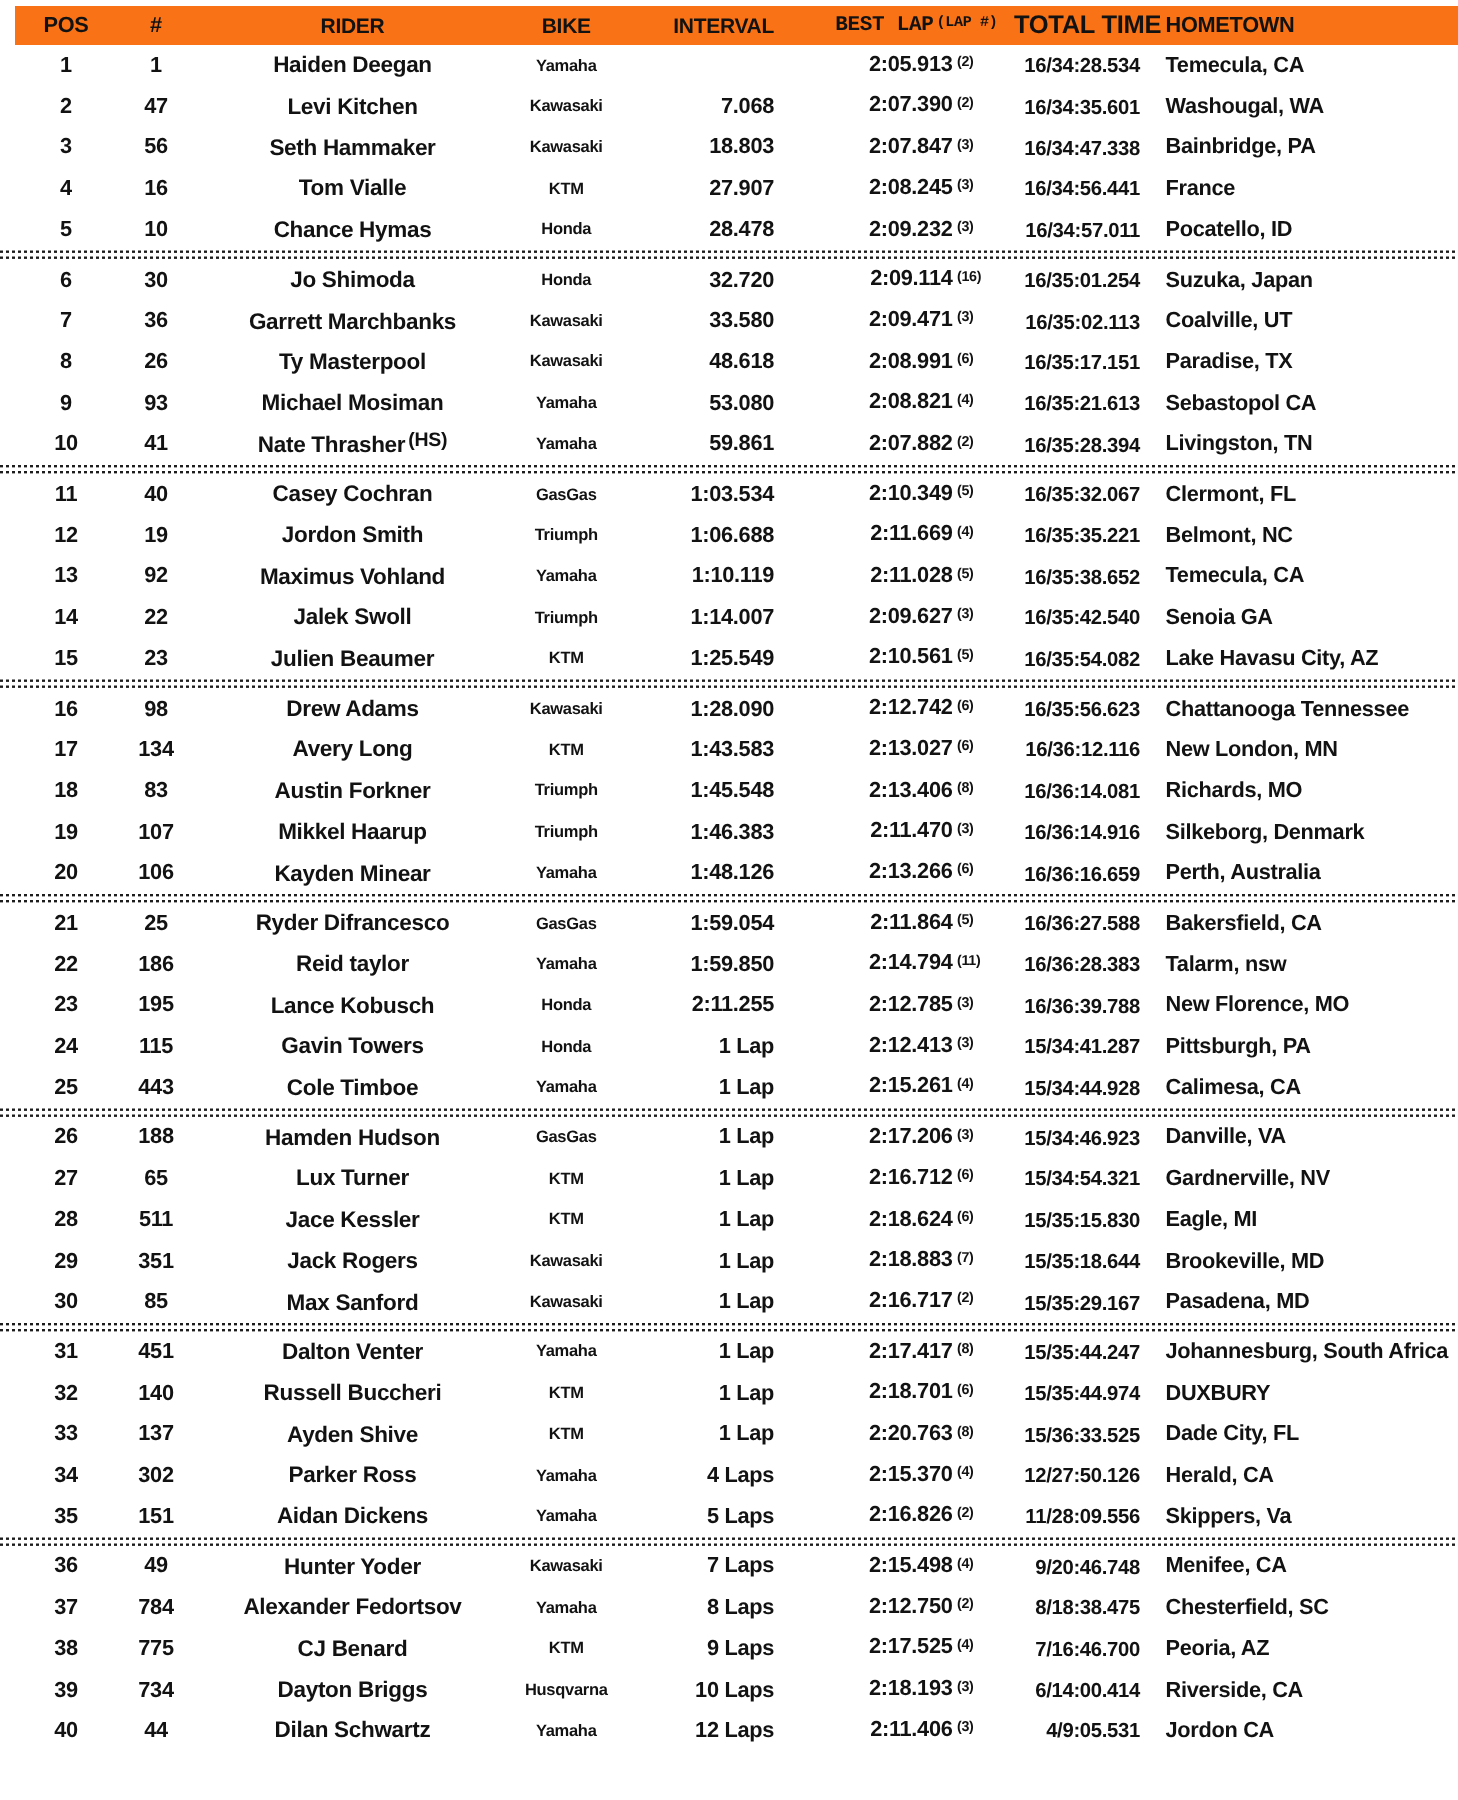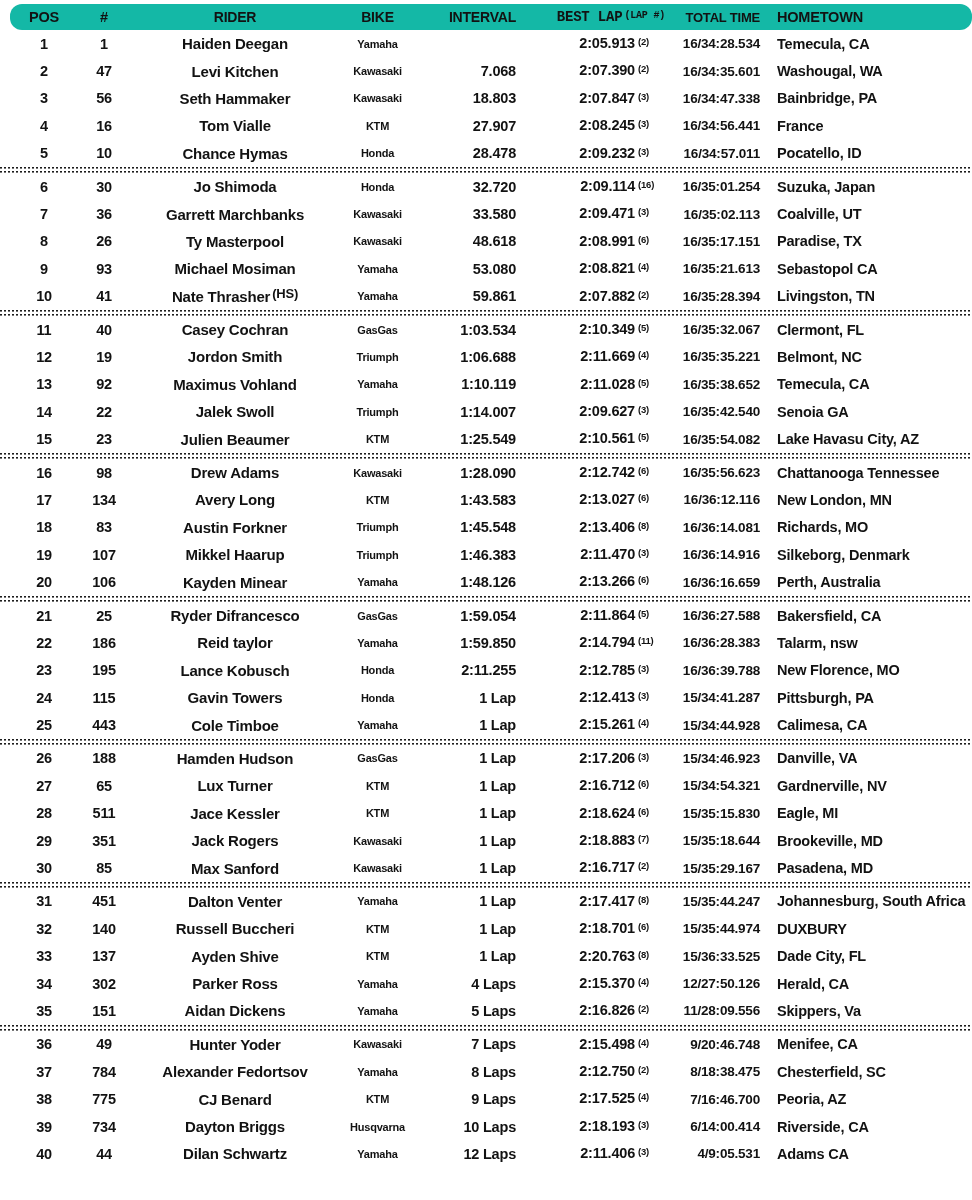--- a/index.html
+++ b/index.html
@@ -43,26 +43,25 @@
   .grid {
     margin-left: 10px;
     display: grid;
     grid-template-columns: 68px 52px 205px 85px 100px 145px 100px 1fr;
     align-items: center;
   }
 
   
   .header-row {
     margin-top: 2px;
-    background: #14b8a6;
+    background: #f97316;
     height: 26px;
     font-weight: bold;
     font-size: 14px;
     letter-spacing: -0.2px;
-    border-radius: 12px;
   }
 
   
   .row {
     height: 27.4px;
     font-weight: bold;
     letter-spacing: -0.2px;
     background: #ffffff;
   }
 
@@ -104,21 +103,21 @@
   <div class="grid header-row">
     <div class="c-pos">POS</div>
     <div class="c-num">#</div>
     <div class="c-rider">RIDER</div>
     <div class="c-bike" style="font-size:14px;">BIKE</div>
     <div class="c-interval" style="font-size:14px;">INTERVAL</div>
     <div class="c-bestlap">
       <span class="bl-time">BEST LAP</span>
       <span class="bl-sup">(LAP #)</span>
     </div>
-    <div class="c-total" style="font-size:13px;padding-left:11px;">TOTAL TIME</div>
+    <div class="c-total" style="font-size:17px;padding-left:11px;">TOTAL TIME</div>
     <div class="c-home">HOMETOWN</div>
   </div>
 
   <div id="rows">
       <div class="grid row">
         <div class="c-pos">1</div>
         <div class="c-num">1</div>
         <div class="c-rider"><span>Haiden Deegan</span></div>
         <div class="c-bike">Yamaha</div>
         <div class="c-interval"></div>
@@ -634,17 +633,17 @@
         <div class="c-pos">40</div>
         <div class="c-num">44</div>
         <div class="c-rider"><span>Dilan Schwartz</span></div>
         <div class="c-bike">Yamaha</div>
         <div class="c-interval">12 Laps</div>
         <div class="c-bestlap">
           <span class="bl-time">2:11.406</span>
           <span class="bl-sup">(3)</span>
         </div>
         <div class="c-total">4/9:05.531</div>
-        <div class="c-home">Adams CA</div>
+        <div class="c-home">Jordon CA</div>
       </div>
     </div>
 
 </div>
 
 </body></html>

